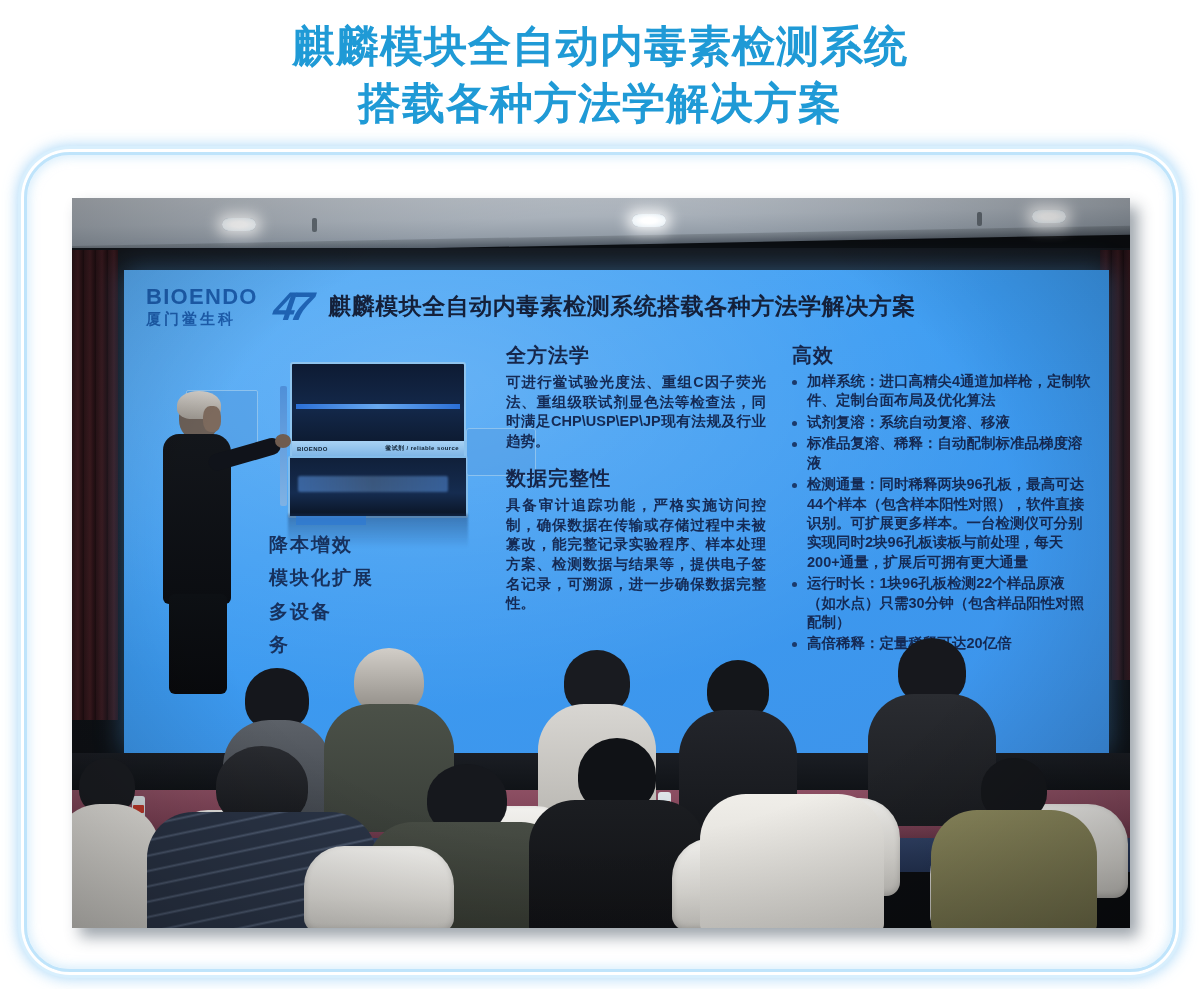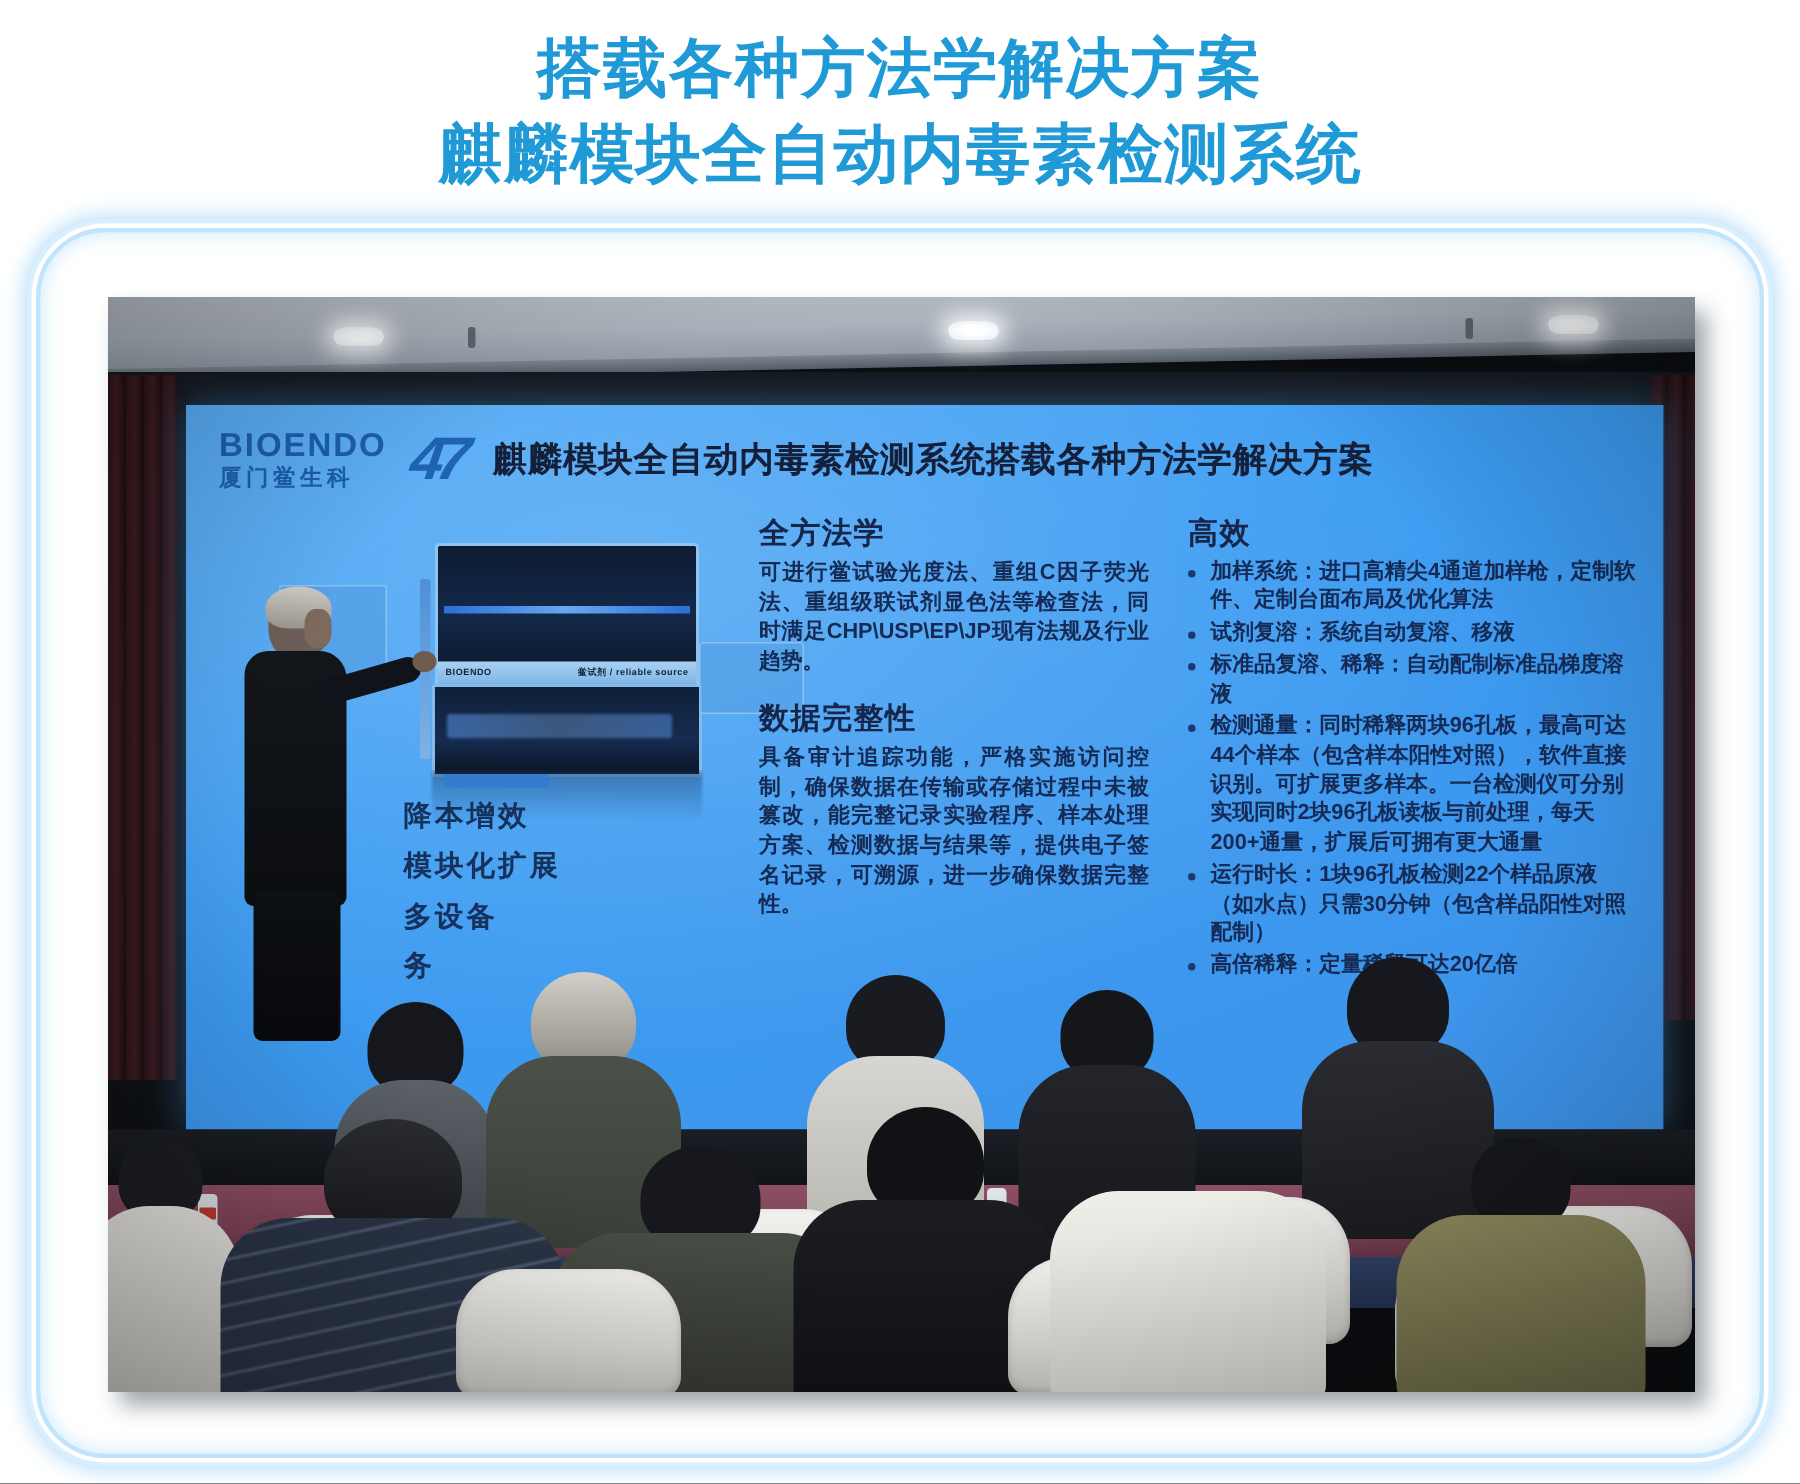--- a/index.html
+++ b/index.html
@@ -286,22 +286,22 @@
   .vignette{
     position:absolute;left:0;top:0;width:100%;height:100%;
     background:radial-gradient(ellipse at 50% 45%,rgba(0,0,0,0) 55%,rgba(0,0,0,.30) 100%);
     pointer-events:none;
   }
 </style>
 </head>
 <body>
 
 <div class="headline">
+  <span class="line">麒麟模块全自动内毒素检测系统</span>
   <span class="line">搭载各种方法学解决方案</span>
-  <span class="line">麒麟模块全自动内毒素检测系统</span>
 </div>
 
 <div class="photo-wrap">
   <div class="glow"></div>
 
   <div class="photo">
 
     <div class="ceiling"></div>
     <div class="ceiling-lip"></div>
     <div class="light l1"></div>

